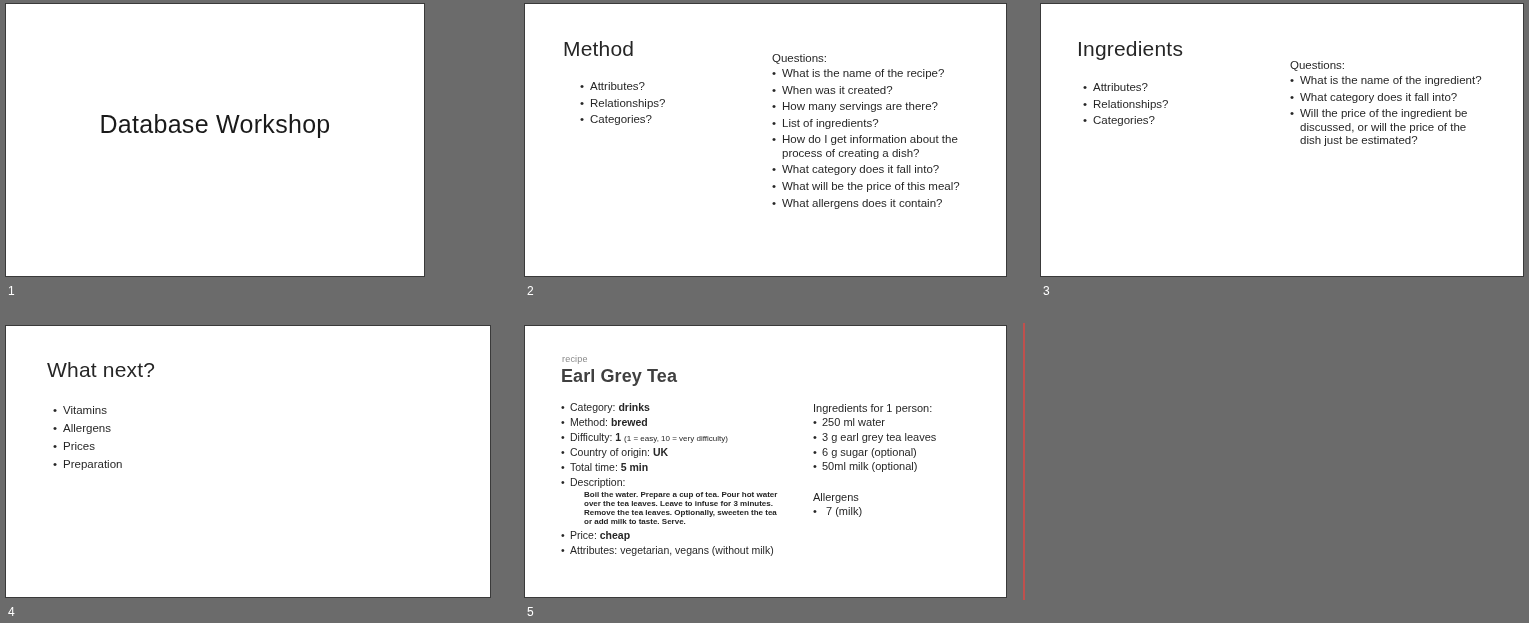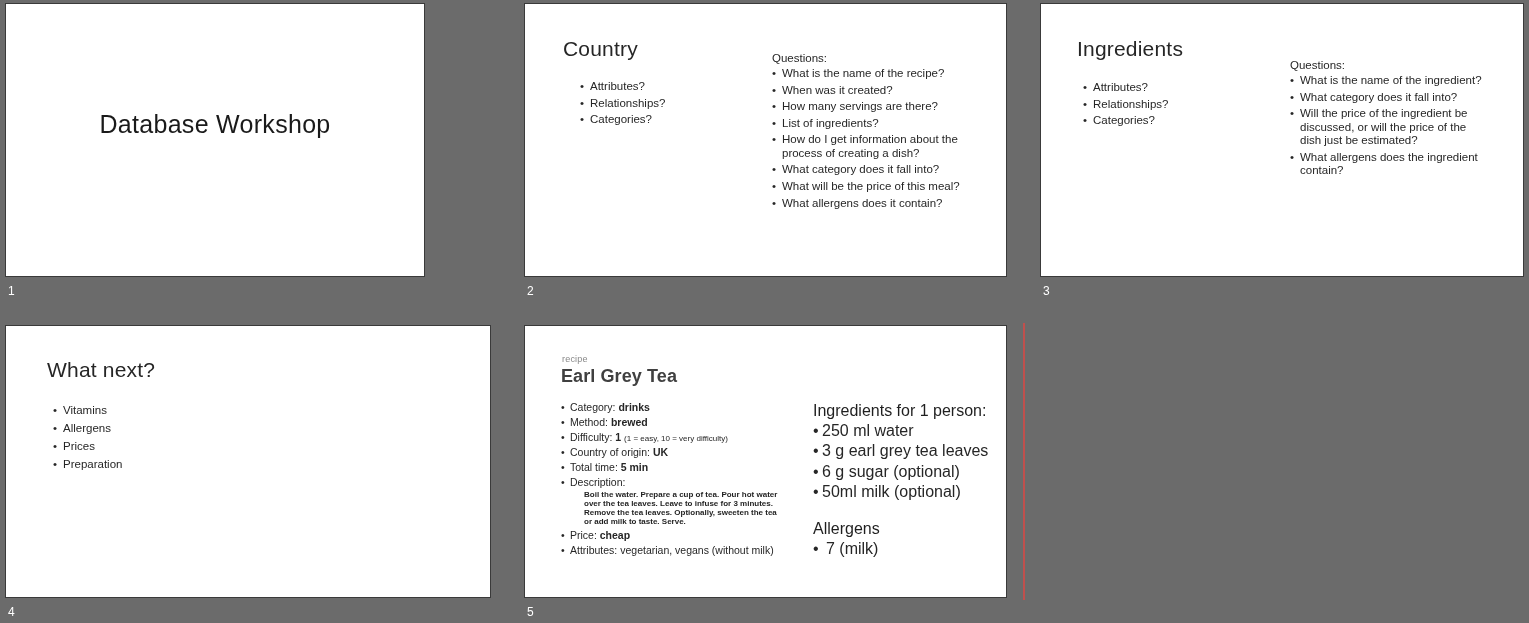--- a/index.html
+++ b/index.html
@@ -120,40 +120,40 @@
   .r-desc {
     font-size: 8px;
     font-weight: bold;
     line-height: 1.16;
     color: #1f1f1f;
     margin: 1px 0 3px 14px;
     width: 200px;
   }
   .r-right {
     position: absolute;
-    font-size: 16px;
+    font-size: 11px;
     color: #1f1f1f;
   }
   .r-right .hdr { margin-bottom: 2px; }
   .r-right li { margin-bottom: 2.5px; line-height: 1.12; }
   .r-gap { height: 16px; }
   ul.bul.tight > li { padding-left: 9px; }
 </style>
 </head>
 <body>
 
 <div id="sorter">
 
   <div class="slide" style="left:5px; top:3px; width:420px; height:274px;">
     <div class="s1-title">Database Workshop</div>
   </div>
   <div class="slide-num" style="left:8px; top:285px;">1</div>
 
   <div class="slide" style="left:524px; top:3px; width:483px; height:274px;">
-    <div class="title" style="left:38px; top:33px;">Country</div>
+    <div class="title" style="left:38px; top:33px;">Method</div>
 
     <ul class="bul left-col" style="left:55px; top:76px; width:170px;">
       <li>Attributes?</li>
       <li>Relationships?</li>
       <li>Categories?</li>
     </ul>
 
     <div class="right-col" style="left:247px; top:48px; width:210px;">
       <div class="q-head">Questions:</div>
       <ul class="bul">
@@ -178,21 +178,20 @@
       <li>Relationships?</li>
       <li>Categories?</li>
     </ul>
 
     <div class="right-col" style="left:249px; top:55px; width:193px;">
       <div class="q-head">Questions:</div>
       <ul class="bul">
         <li>What is the name of the ingredient?</li>
         <li>What category does it fall into?</li>
         <li>Will the price of the ingredient be discussed, or will the price of the dish just be estimated?</li>
-        <li>What allergens does the ingredient contain?</li>
       </ul>
     </div>
   </div>
   <div class="slide-num" style="left:1043px; top:285px;">3</div>
 
   <div class="slide" style="left:5px; top:325px; width:486px; height:273px;">
     <div class="title" style="left:41px; top:32px;">What next?</div>
 
     <ul class="bul s4-list" style="position:absolute; left:47px; top:78px; width:240px;">
       <li>Vitamins</li>

